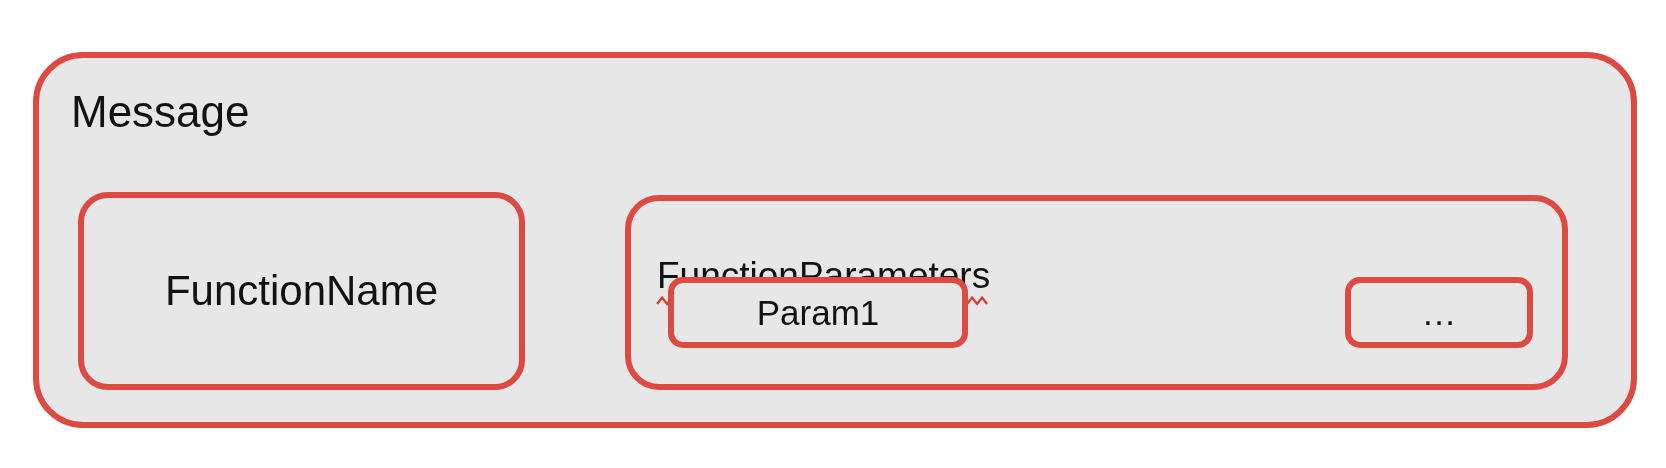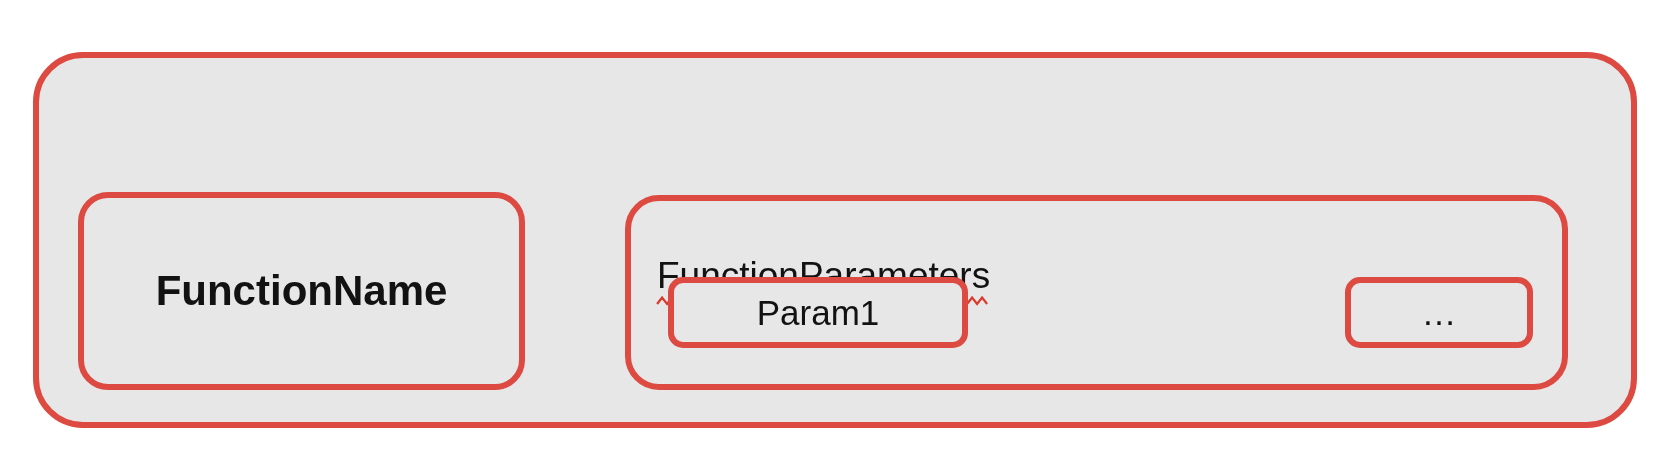--- a/index.html
+++ b/index.html
@@ -47,21 +47,20 @@
     width: 447px; height: 198px;
     border-radius: 30px;
     display: flex;
     align-items: center;
     justify-content: center;
   }
   .function-name-label {
     font-size: 42px;
     line-height: 1.2;
     white-space: nowrap;
-    font-weight: bold;
   }
 
   .function-parameters-box {
     left: 586px; top: 137px;
     width: 943px; height: 195px;
     border-radius: 34px;
   }
 
   .fp-label-wrap {
     position: absolute;
@@ -100,20 +99,21 @@
   .param-2 { left: 376px; width: 290px; }
   .param-more { left: 714px; width: 188px; }
 </style>
 </head>
 <body>
 
 <div class="canvas">
 
   <div class="rbox message-box">
 
+    <div class="message-label">Message</div>
 
     <div class="rbox function-name-box">
       <span class="function-name-label">FunctionName</span>
     </div>
 
     <div class="rbox function-parameters-box">
 
       <div class="fp-label-wrap">
         <span class="function-parameters-label">FunctionParameters</span>
         <svg class="squiggle-svg" xmlns="http://www.w3.org/2000/svg" viewBox="0 0 333 9">

